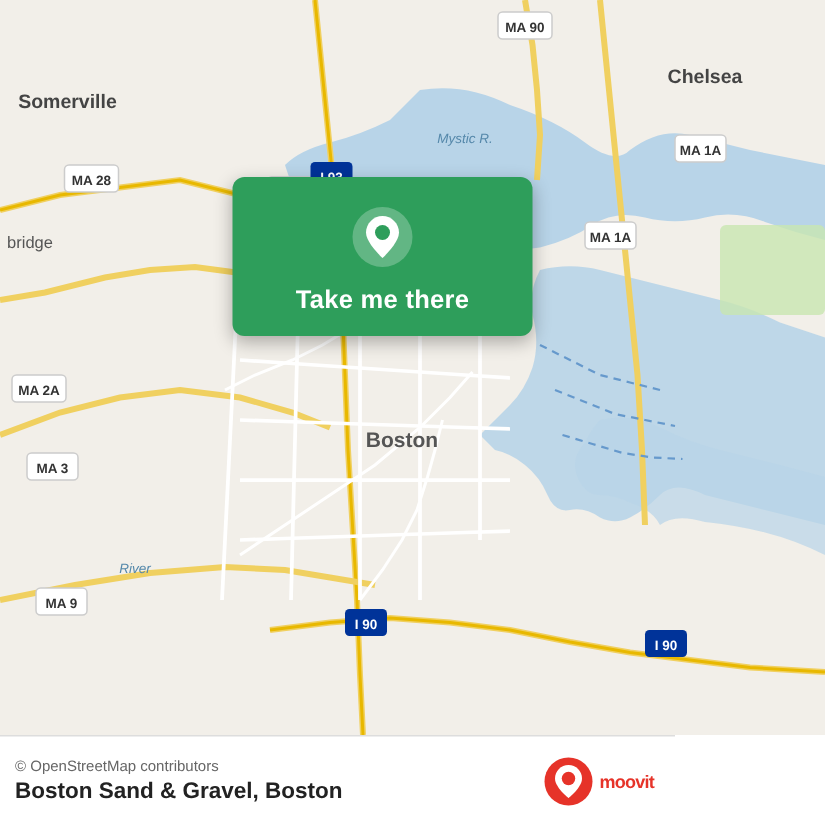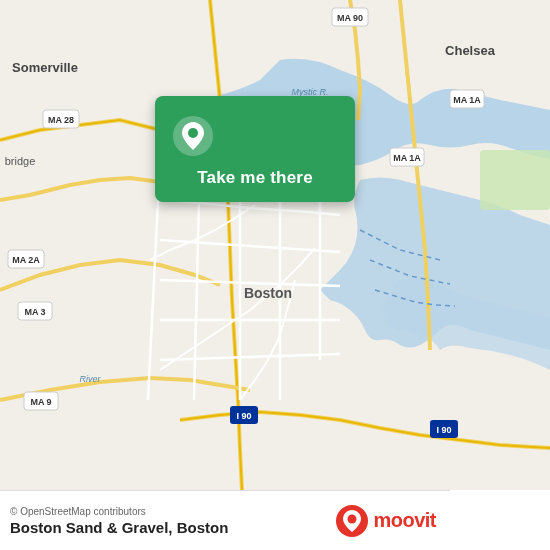--- a/index.html
+++ b/index.html
@@ -21,27 +21,28 @@
 
     
     #map-svg {
       width: 100%;
       height: 100%;
     }
 
     
     #popup-card {
       position: absolute;
-      top: 96px;
+      top: 118px;
       left: 155px;
       width: 200px;
       background-color: #2e9e5b;
       border-radius: 8px;
       display: flex;
       flex-direction: column;
+      align-items: center;
       padding: 18px 16px 14px 16px;
       box-shadow: 0 4px 12px rgba(0,0,0,0.3);
       cursor: pointer;
     }
 
     #location-pin-icon {
       width: 44px;
       height: 44px;
       margin-bottom: 10px;
     }
@@ -92,21 +93,21 @@
       align-items: center;
       gap: 4px;
     }
 
     #moovit-icon {
       width: 34px;
       height: 34px;
     }
 
     #moovit-text {
-      font-size: 20px;
+      font-size: 12px;
       font-weight: bold;
       color: #e63329;
       letter-spacing: -0.5px;
     }
   </style>
 </head>
 <body>
 
 <div id="map-container">
   <svg id="map-svg" viewBox="0 0 550 490" xmlns="http://www.w3.org/2000/svg">

